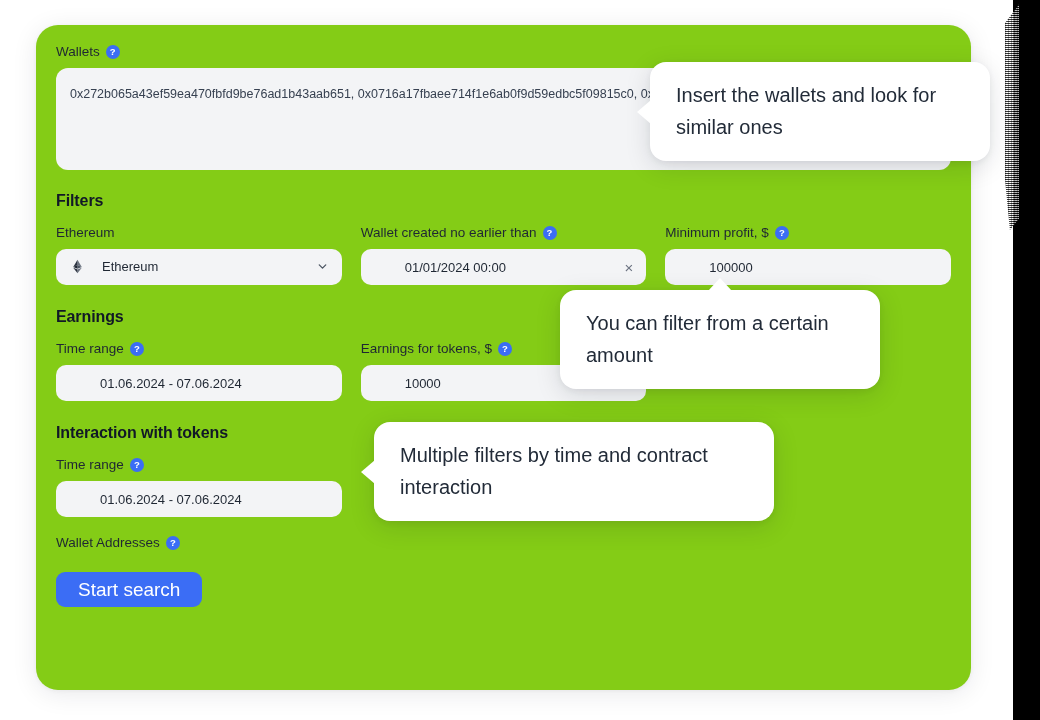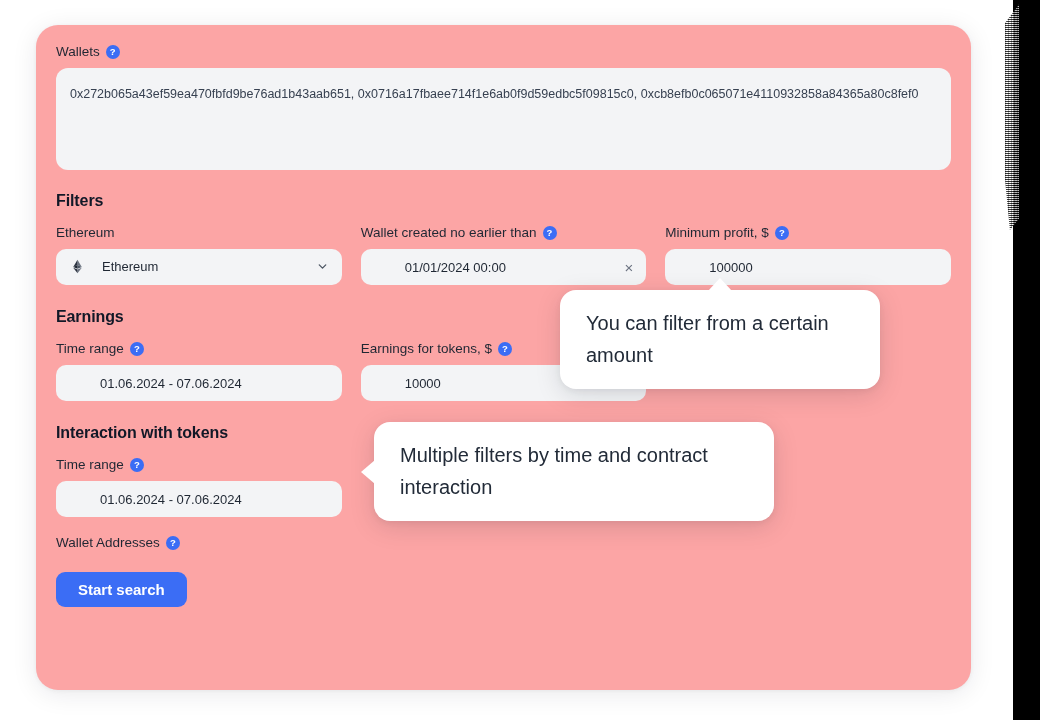--- a/index.html
+++ b/index.html
@@ -49,21 +49,21 @@
     clip-path: polygon(0% 10%, 100% 2%, 100% 95%, 35% 100%, 0% 78%);
   }
 
   
   .card {
     position: absolute;
     top: 25px;
     left: 36px;
     width: 935px;
     height: 665px;
-    background: #fca5a5;
+    background: #84cc16;
     border-radius: 22px;
     box-shadow: 0 4px 26px rgba(17,24,39,0.09), 0 1px 4px rgba(17,24,39,0.05);
   }
 
   .inner {
     position: absolute;
     top: 0; left: 0;
     width: 935px;
     height: 665px;
     padding: 20px 20px;
@@ -159,22 +159,22 @@
 
   
   .start-btn {
     display: inline-flex;
     align-items: center;
     justify-content: center;
     height: 35px;
     padding: 0 22px;
     background: #3b6df5;
     color: #ffffff;
-    font-size: 15px;
-    font-weight: bold;
+    font-size: 19px;
+    font-weight: normal;
     border: none;
     border-radius: 9px;
     cursor: pointer;
   }
 
   
   .tooltip {
     position: absolute;
     background: #ffffff;
     border-radius: 16px;
@@ -328,20 +328,24 @@
           <span class="help-icon">?</span>
         </div>
       </div>
 
       
       <button class="start-btn">Start search</button>
 
     </div>
   </div>
 
+  <div class="tooltip" id="tooltip-wallets">
+    <span class="tip tip-left"></span>
+    <span>Insert the wallets and look for similar ones</span>
+  </div>
 
   <div class="tooltip" id="tooltip-amount">
     <span class="tip tip-top"></span>
     <span>You can filter from a certain amount</span>
   </div>
 
   <div class="tooltip" id="tooltip-filters">
     <span class="tip tip-left"></span>
     <span>Multiple filters by time and contract interaction</span>
   </div>

